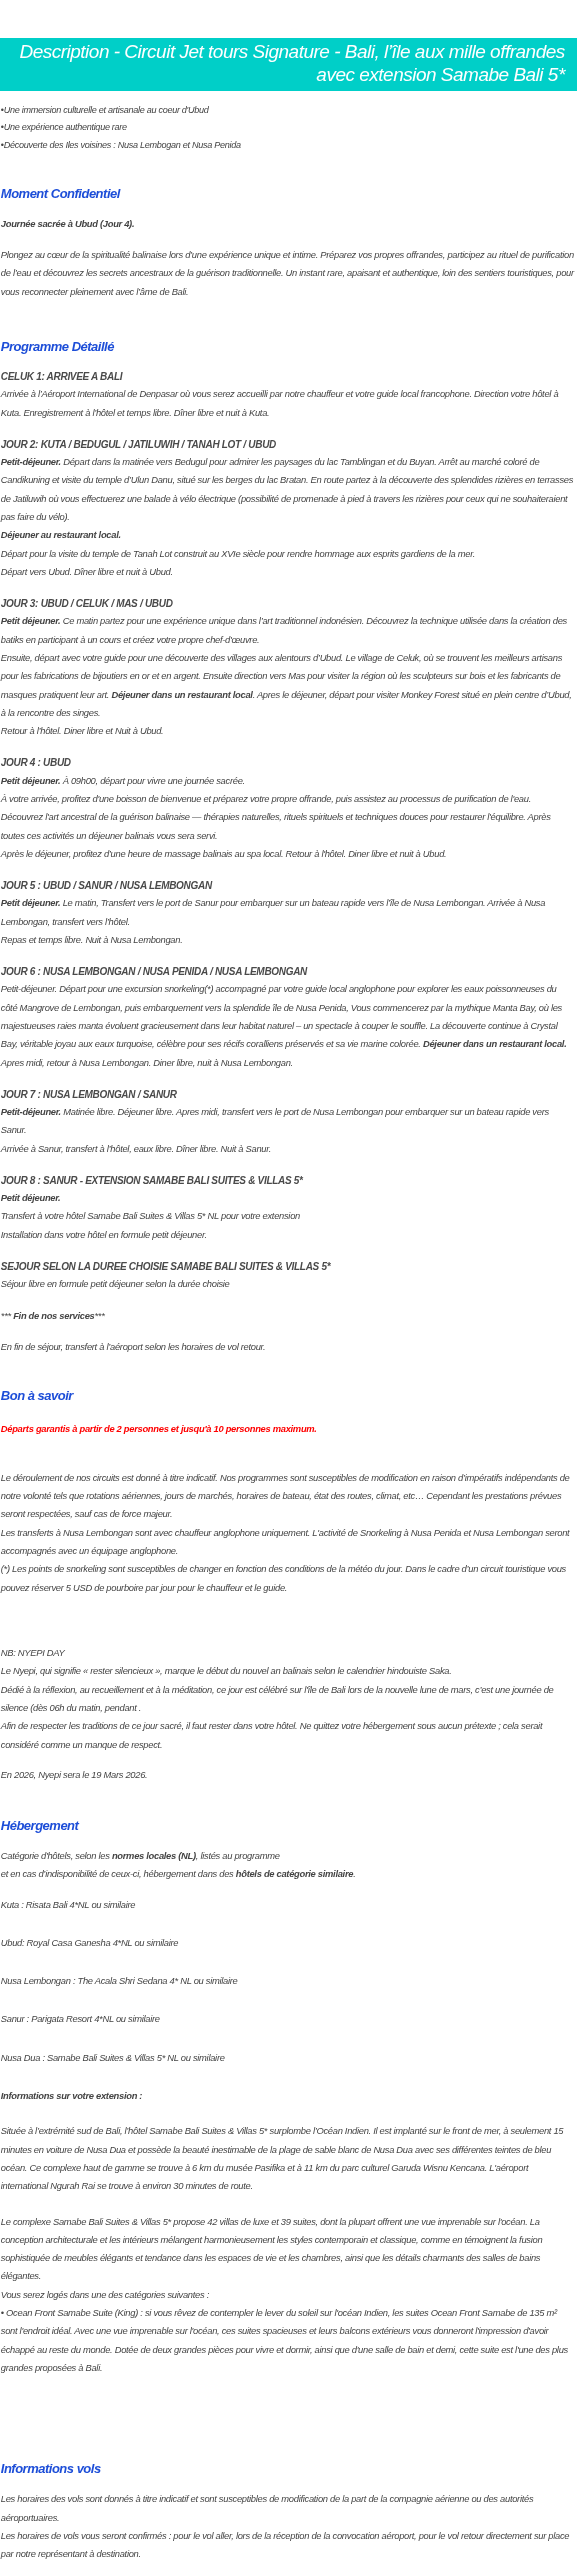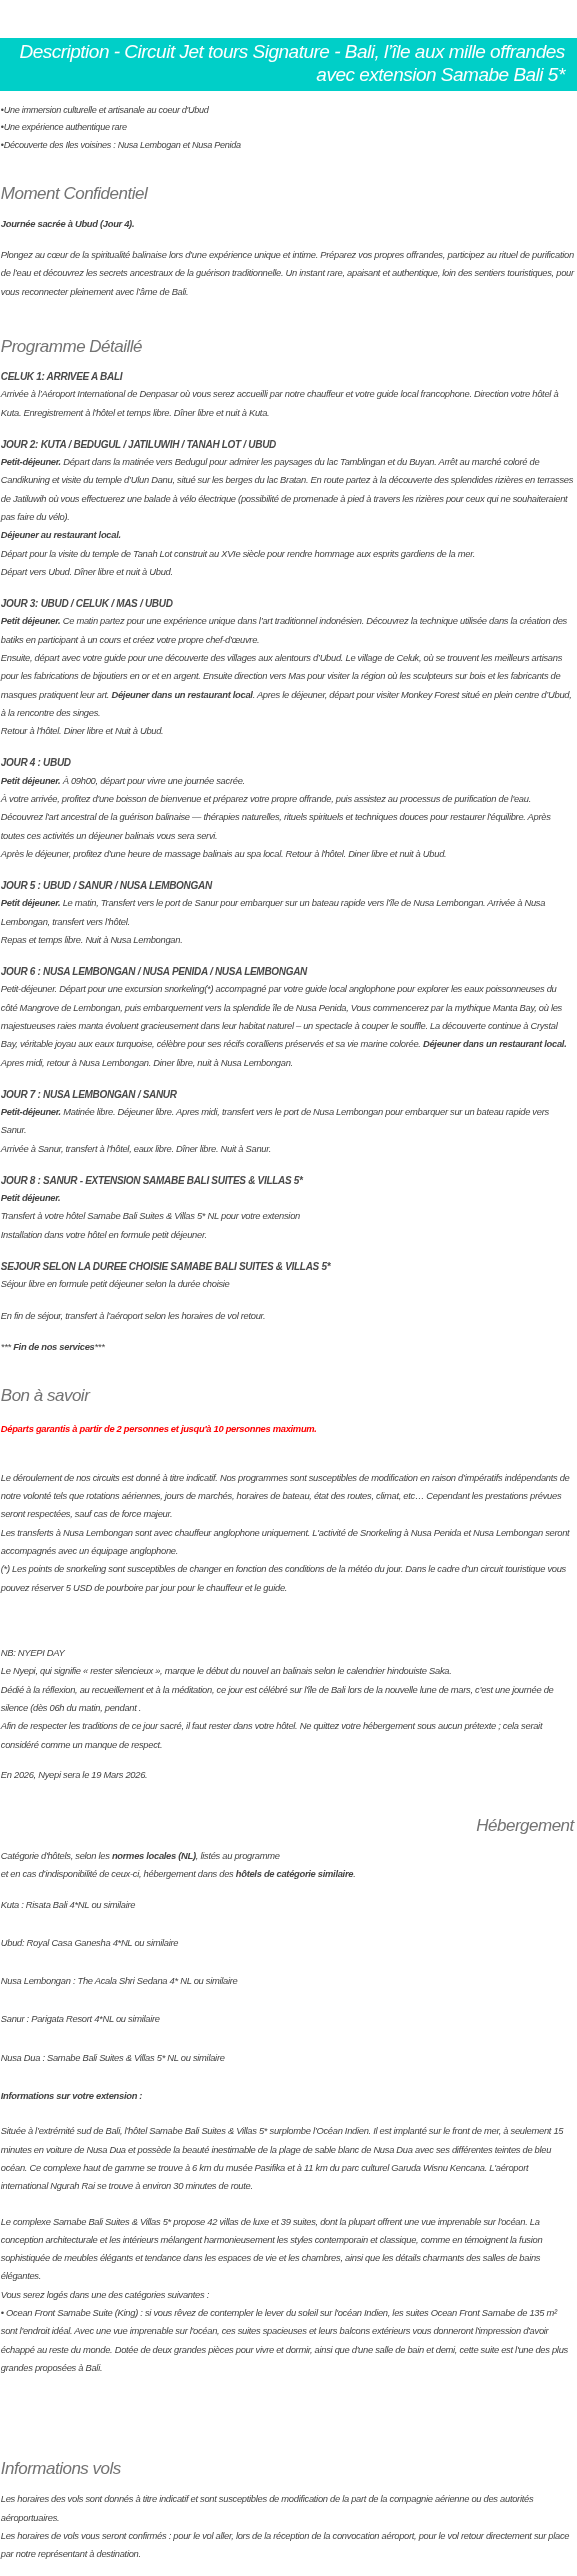--- a/index.html
+++ b/index.html
@@ -25,24 +25,24 @@
     font-size: 19px;
     line-height: 23.6px;
     font-weight: normal;
     font-style: italic;
     letter-spacing: -0.5px;
   }
   .content { padding: 0 0 0 0.8px; width: 573px; }
   .bullets { margin: 10.7px 0 0 0; padding: 0; list-style: none; font-size: 9.1px; line-height: 17.5px; }
   .bullets li::before { content: "\2022 "; font-style: normal; }
   h2.section {
-    color: #737373;
-    font-size: 17px;
+    color: #1d4ed8;
+    font-size: 13px;
     line-height: 21.3px;
-    font-weight: normal;
+    font-weight: bold;
     font-style: italic;
     margin: 29px 0 10.7px 0;
     letter-spacing: -0.5px;
   }
   p { margin: 0 0 12.2px 0; }
   .justify { text-align: justify; }
   b, .bold { font-weight: bold; }
   .day-block { margin-bottom: 13.7px; }
   .day-title { font-weight: bold; color: #4a4a4a; font-size: 10px; line-height: 17.5px; font-style: italic; }
   .day-line { display: block; }
@@ -115,42 +115,42 @@
           <div class="day-title">JOUR 8 : SANUR - EXTENSION SAMABE BALI SUITES &amp; VILLAS 5*</div>
           <span class="day-line"><b>Petit déjeuner.</b></span>
           <span class="day-line"><span>Transfert à votre hôtel Samabe Bali Suites &amp; Villas 5* NL pour votre extension</span></span>
           <span class="day-line"><span>Installation dans votre hôtel en formule petit déjeuner.</span></span>
         </div>
         <div class="day-block">
           <div class="day-title">SEJOUR SELON LA DUREE CHOISIE SAMABE BALI SUITES &amp; VILLAS 5*</div>
           <span class="day-line"><span>Séjour libre en formule petit déjeuner selon la durée choisie</span></span>
         </div>
       </div>
-    <p>En fin de séjour, transfert à l’aéroport selon les horaires de vol retour.</p>
     <p>
       <span>*** </span><b>Fin de nos services</b><span>***</span>
     </p>
+    <p>En fin de séjour, transfert à l’aéroport selon les horaires de vol retour.</p>
 
     <h2 class="section" style="">Bon à savoir</h2>
     <p class="red-note">Départs garantis à partir de 2 personnes et jusqu'à 10 personnes maximum.</p>
     <p>
       <span class="day-line">Le déroulement de nos circuits est donné à titre indicatif. Nos programmes sont susceptibles de modification en raison d’impératifs indépendants de notre volonté tels que rotations aériennes, jours de marchés, horaires de bateau, état des routes, climat, etc… Cependant les prestations prévues seront respectées, sauf cas de force majeur.</span>
       <span class="day-line">Les transferts à Nusa Lembongan sont avec chauffeur anglophone uniquement. L'activité de Snorkeling à Nusa Penida et Nusa Lembongan seront accompagnés avec un équipage anglophone.</span>
       <span class="day-line">(*) Les points de snorkeling sont susceptibles de changer en fonction des conditions de la météo du jour. Dans le cadre d’un circuit touristique vous pouvez réserver 5 USD de pourboire par jour pour le chauffeur et le guide.</span>
     </p>
     <div class="gap-lg"></div>
     <p>
       <span class="day-line">NB: NYEPI DAY</span>
       <span class="day-line">Le Nyepi, qui signifie « rester silencieux », marque le début du nouvel an balinais selon le calendrier hindouiste Saka.</span>
       <span class="day-line">Dédié à la réflexion, au recueillement et à la méditation, ce jour est célébré sur l'île de Bali lors de la nouvelle lune de mars, c’est une journée de silence (dès 06h du matin, pendant .</span>
       <span class="day-line">Afin de respecter les traditions de ce jour sacré, il faut rester dans votre hôtel. Ne quittez votre hébergement sous aucun prétexte ; cela serait considéré comme un manque de respect.</span>
     </p>
     <p>En 2026, Nyepi sera le 19 Mars 2026.</p>
 
-    <h2 class="section" style="margin-top:30.5px;text-align:right;">Hébergement</h2>
+    <h2 class="section" style="margin-top:30.5px;">Hébergement</h2>
     <p>
       <span class="day-line" id="intro1"><span>Catégorie d'hôtels, selon les </span><b>normes locales (NL)</b><span>, listés au programme</span></span>
       <span class="day-line" id="intro2"><span>et en cas d’indisponibilité de ceux-ci, hébergement dans des </span><b>hôtels de catégorie similaire</b><span>.</span></span>
     </p>
     <p class="hotel-line">Kuta : Risata Bali 4*NL ou similaire</p>
     <p class="hotel-line">Ubud: Royal Casa Ganesha 4*NL ou similaire</p>
     <p class="hotel-line">Nusa Lembongan : The Acala Shri Sedana 4* NL ou similaire</p>
     <p class="hotel-line">Sanur : Parigata Resort 4*NL ou similaire</p>
     <p class="hotel-line">Nusa Dua : Samabe Bali Suites &amp; Villas 5* NL ou similaire</p>
     <p class="bold" style="margin-bottom:17px;">Informations sur votre extension :</p>

